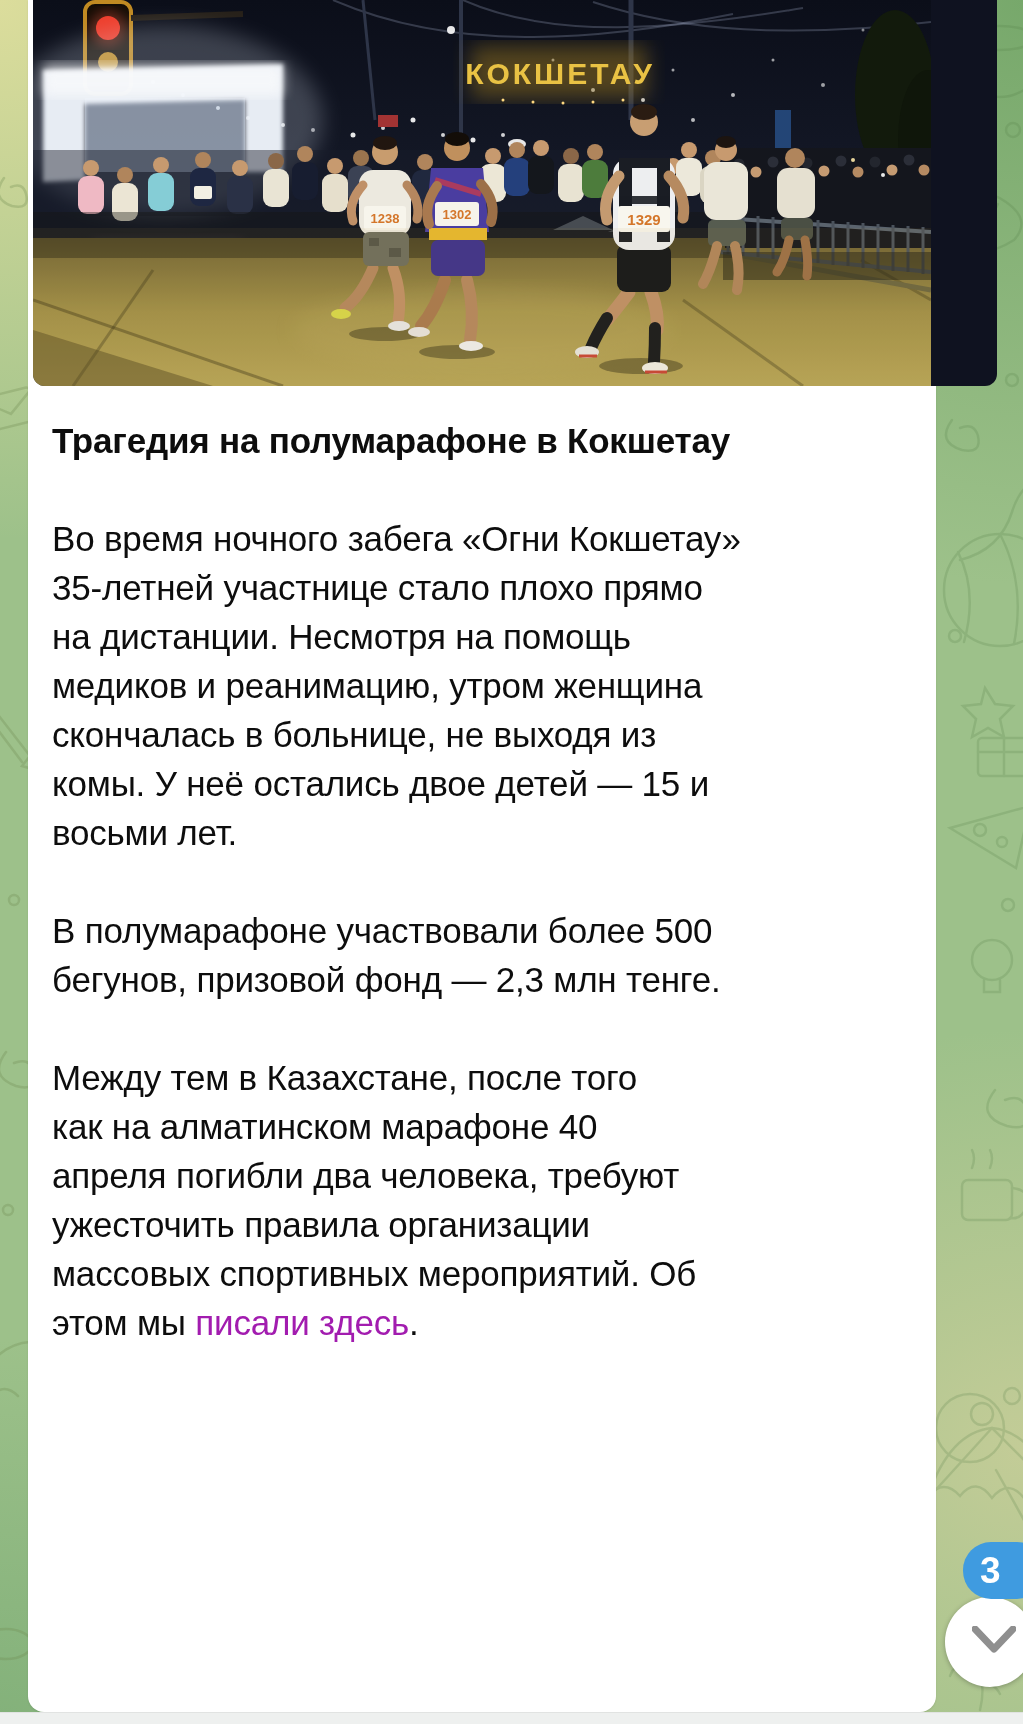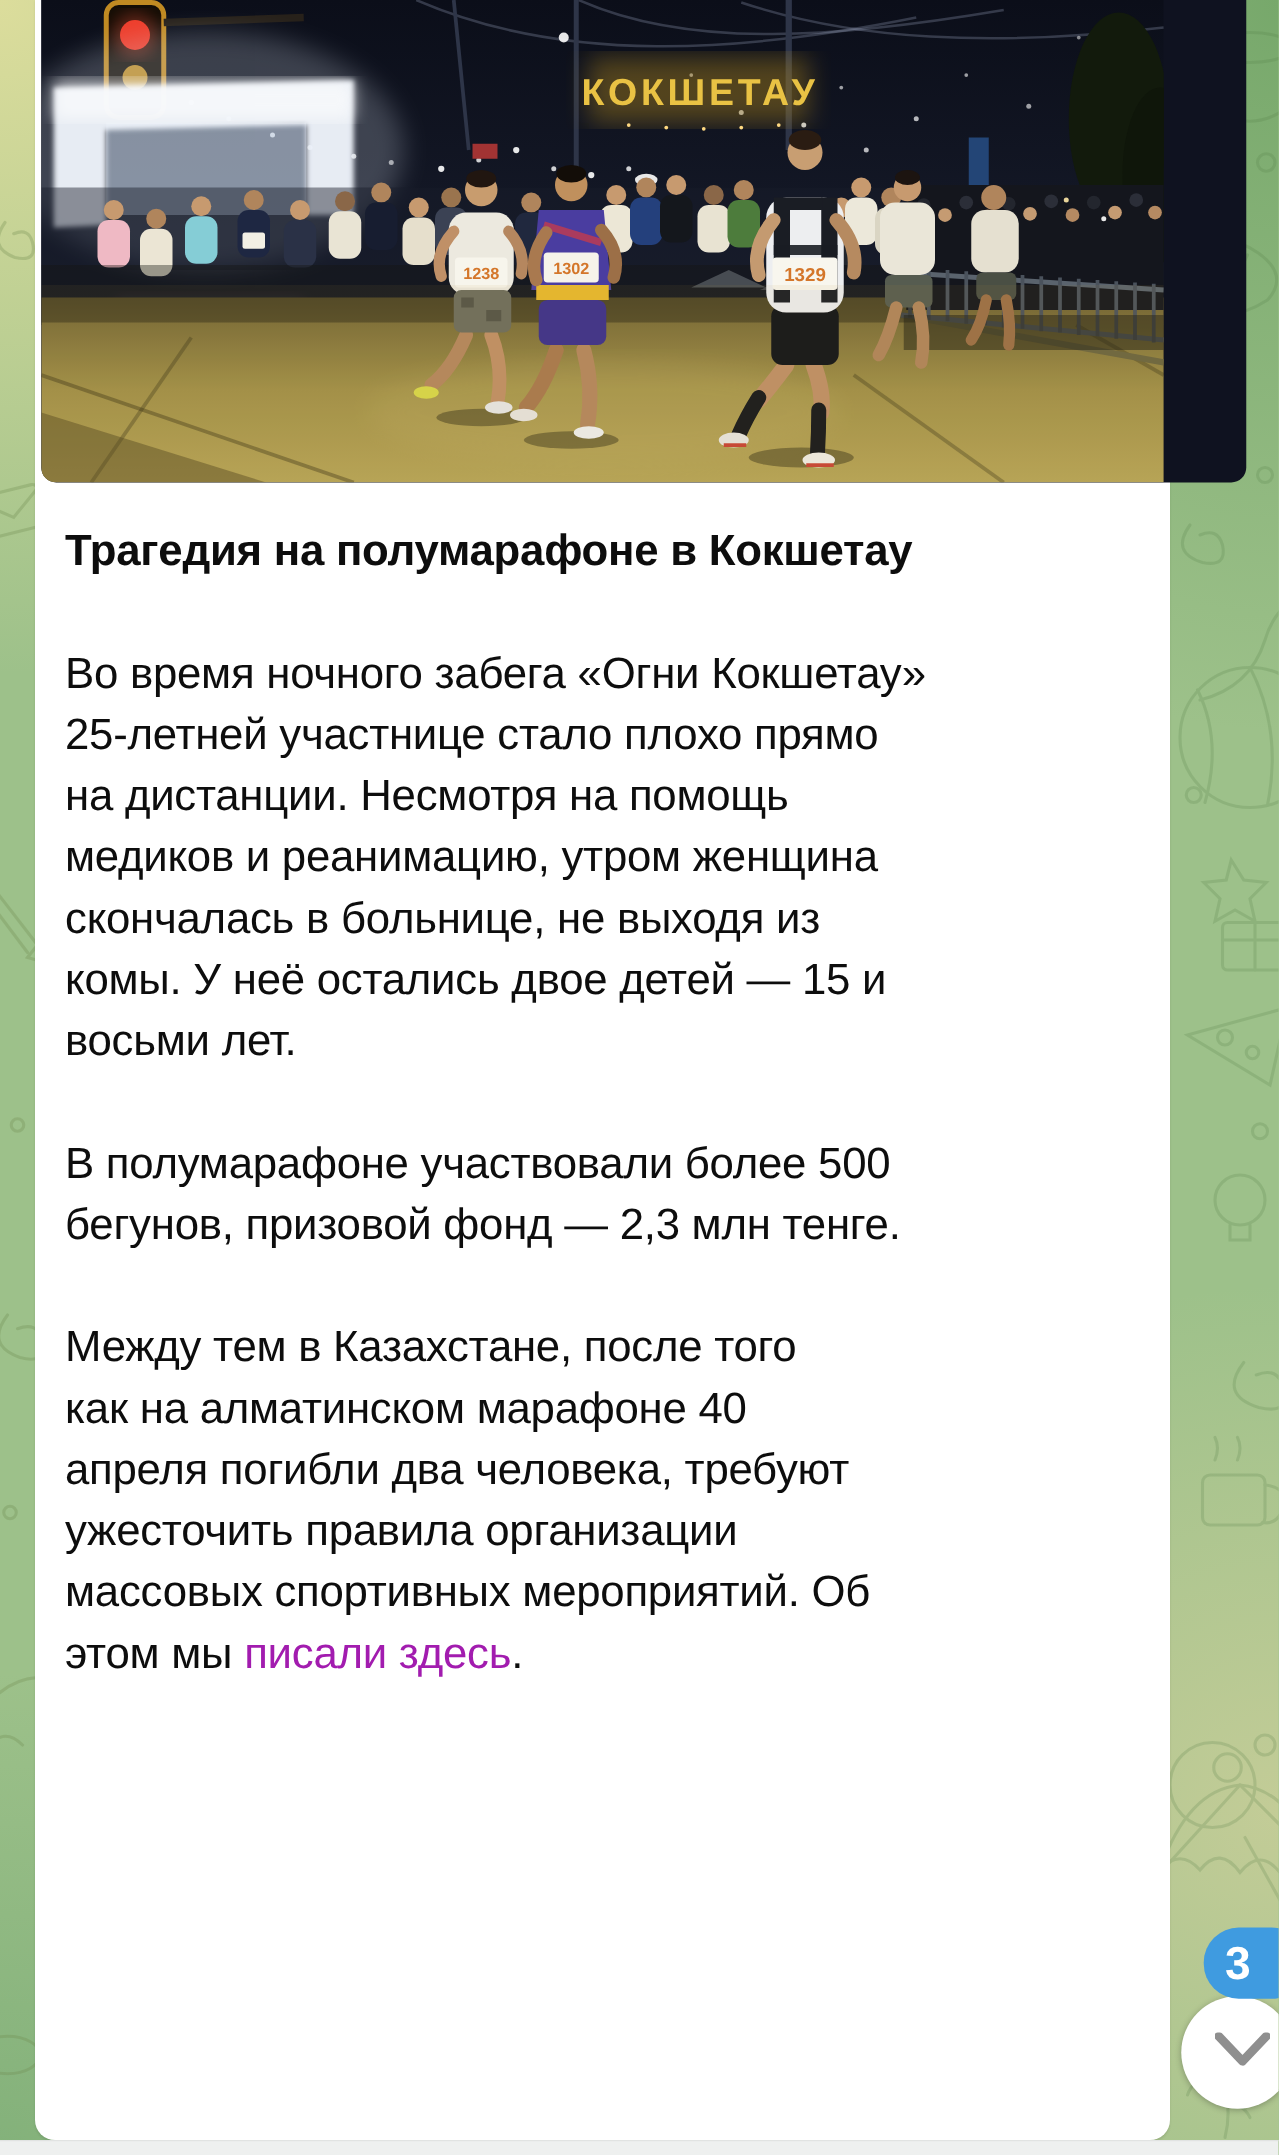--- a/index.html
+++ b/index.html
@@ -407,21 +407,21 @@
           <path d="M756,240 q-4,20 -12,32 M772,240 q4,20 2,36" stroke="#9c6f47" stroke-width="9" fill="none" stroke-linecap="round"></path>
         </g>
 
         <rect x="0" y="228" width="898" height="158" fill="#b99b3a" opacity=".08"></rect>
       </svg>
     </div>
 
     <div class="textblock">
       <p class="title">Трагедия на полумарафоне в Кокшетау</p>
       <p>Во время ночного забега «Огни Кокшетау»
-25-летней участнице стало плохо прямо
+35-летней участнице стало плохо прямо
 на дистанции. Несмотря на помощь
 медиков и реанимацию, утром женщина
 скончалась в больнице, не выходя из
 комы. У неё остались двое детей — 15 и
 восьми лет.</p>
       <p>В полумарафоне участвовали более 500
 бегунов, призовой фонд — 2,3 млн тенге.</p>
       <p><span>Между тем в Казахстане, после того
 как на алматинском марафоне 40
 апреля погибли два человека, требуют

